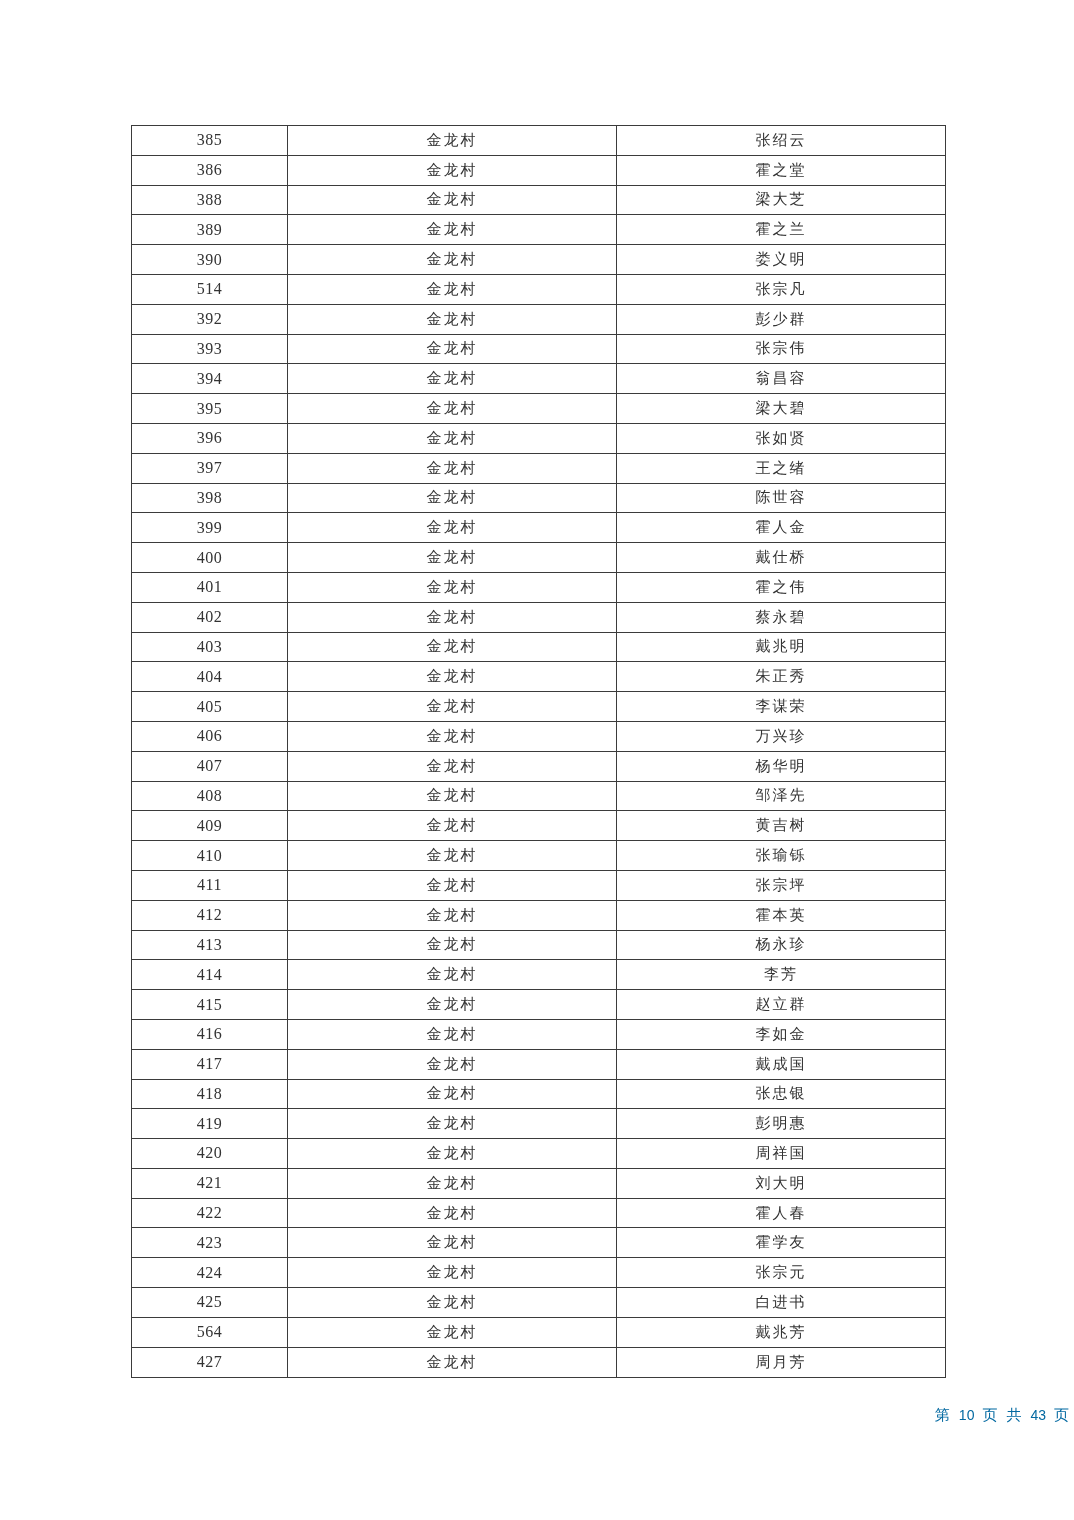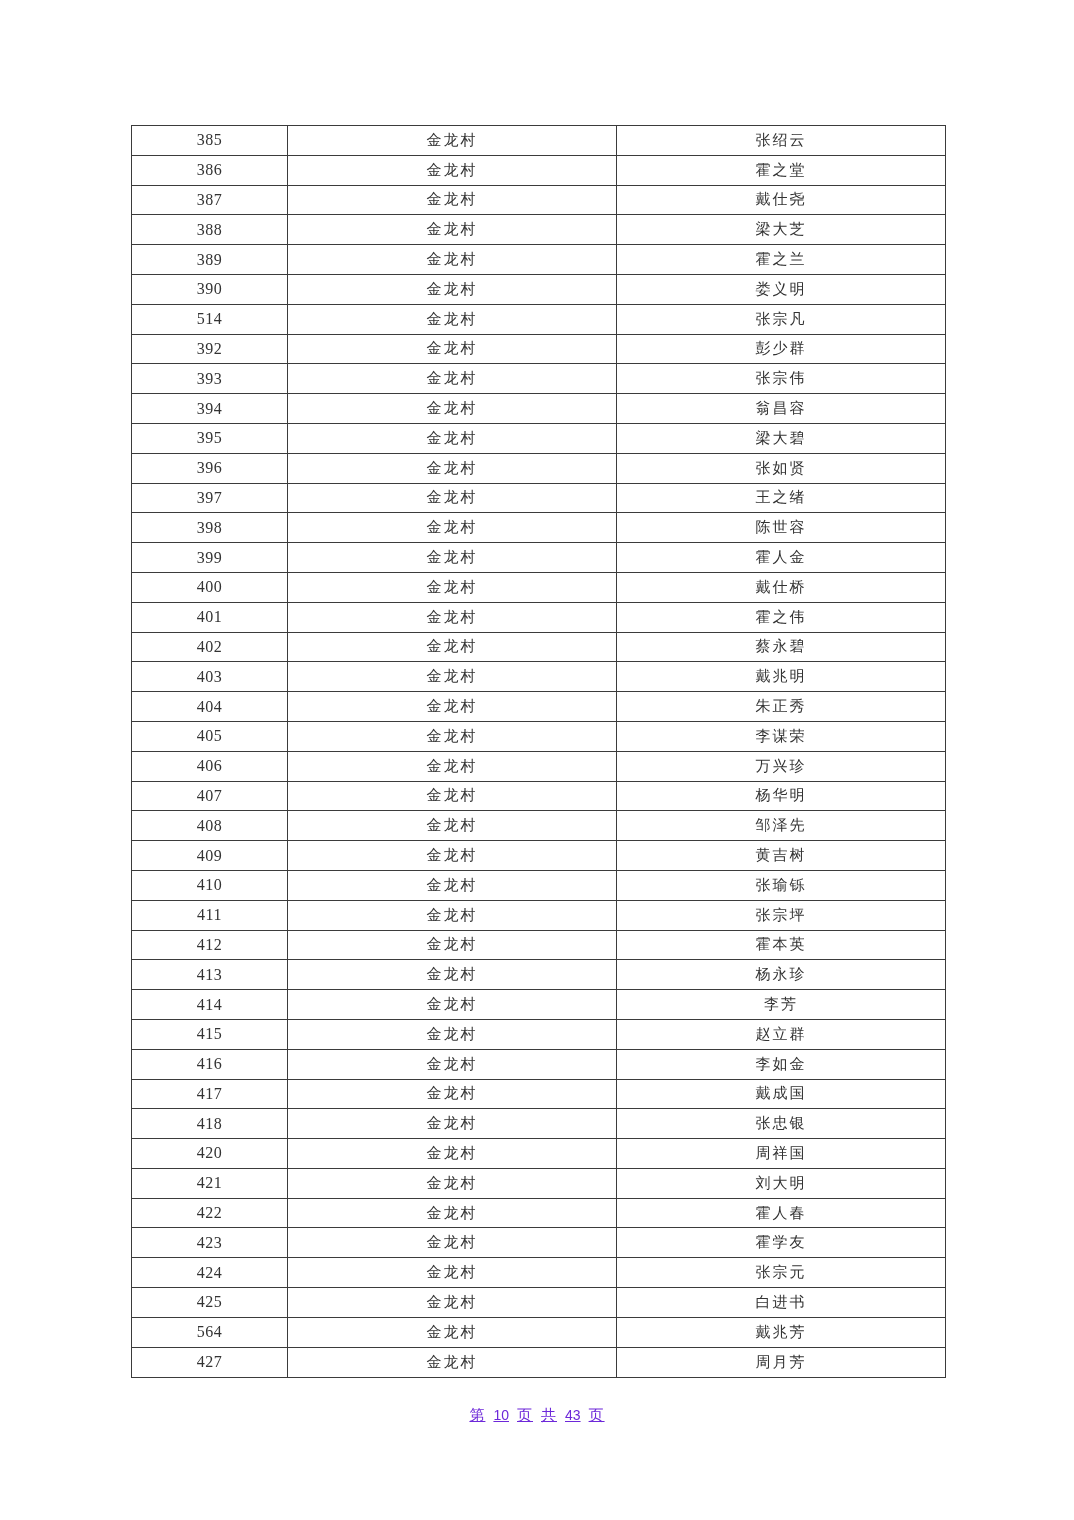--- a/index.html
+++ b/index.html
@@ -39,24 +39,23 @@
   }
   table.roster td.num {
     font-size: 16px;
     letter-spacing: 0.5px;
   }
   .footer {
     position: absolute;
     top: 1406px;
     left: 0;
     width: 100%;
-    text-align: center;
+    text-align: right;
     font-size: 15px;
-    color: #6d28d9;
-    text-decoration: underline;
+    color: #0369a1;
   }
   .footer span { margin: 0 4px; }
   .footer .cjk { font-family: "Liberation Serif", serif; letter-spacing: 1px; }
   .footer .digit { font-family: "Liberation Sans", sans-serif; font-size: 14px; }
 </style>
 </head>
 <body>
 
 <div class="page">
 
@@ -71,25 +70,20 @@
           <td class="num">385</td>
           <td class="cjk">金龙村</td>
           <td class="cjk">张绍云</td>
         </tr>
         <tr>
           <td class="num">386</td>
           <td class="cjk">金龙村</td>
           <td class="cjk">霍之堂</td>
         </tr>
         <tr>
-          <td class="num">387</td>
-          <td class="cjk">金龙村</td>
-          <td class="cjk">戴仕尧</td>
-        </tr>
-        <tr>
           <td class="num">388</td>
           <td class="cjk">金龙村</td>
           <td class="cjk">梁大芝</td>
         </tr>
         <tr>
           <td class="num">389</td>
           <td class="cjk">金龙村</td>
           <td class="cjk">霍之兰</td>
         </tr>
         <tr>
@@ -229,20 +223,25 @@
         </tr>
         <tr>
           <td class="num">417</td>
           <td class="cjk">金龙村</td>
           <td class="cjk">戴成国</td>
         </tr>
         <tr>
           <td class="num">418</td>
           <td class="cjk">金龙村</td>
           <td class="cjk">张忠银</td>
+        </tr>
+        <tr>
+          <td class="num">419</td>
+          <td class="cjk">金龙村</td>
+          <td class="cjk">彭明惠</td>
         </tr>
         <tr>
           <td class="num">420</td>
           <td class="cjk">金龙村</td>
           <td class="cjk">周祥国</td>
         </tr>
         <tr>
           <td class="num">421</td>
           <td class="cjk">金龙村</td>
           <td class="cjk">刘大明</td>

